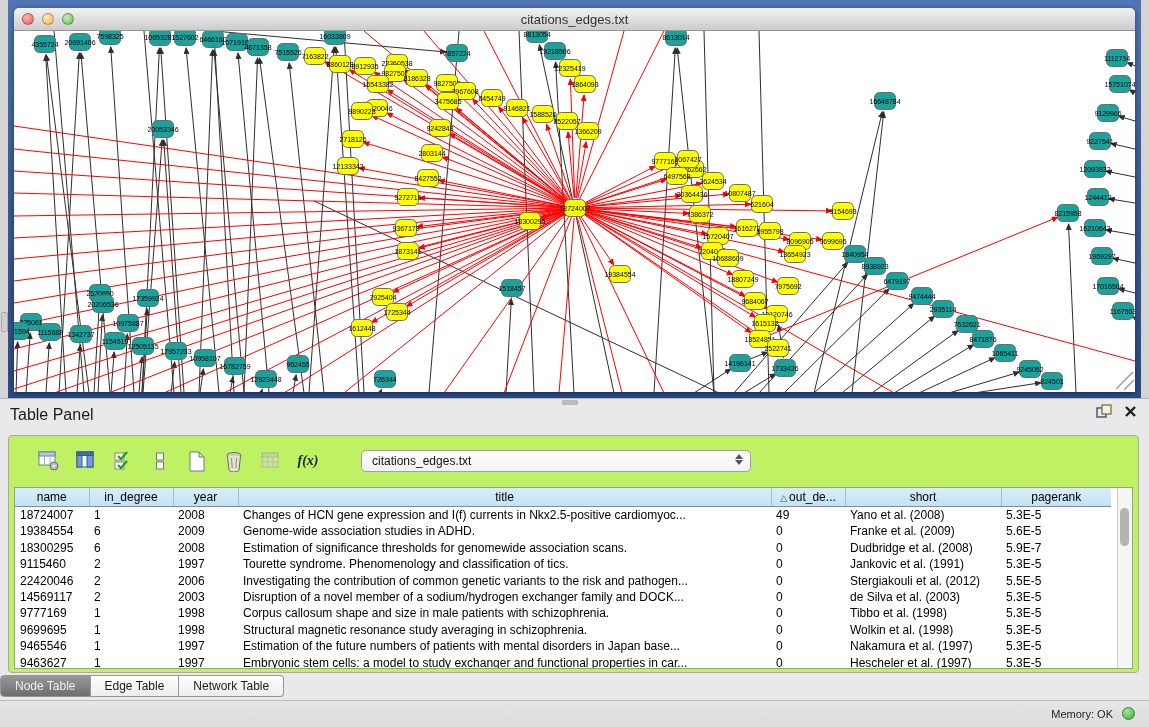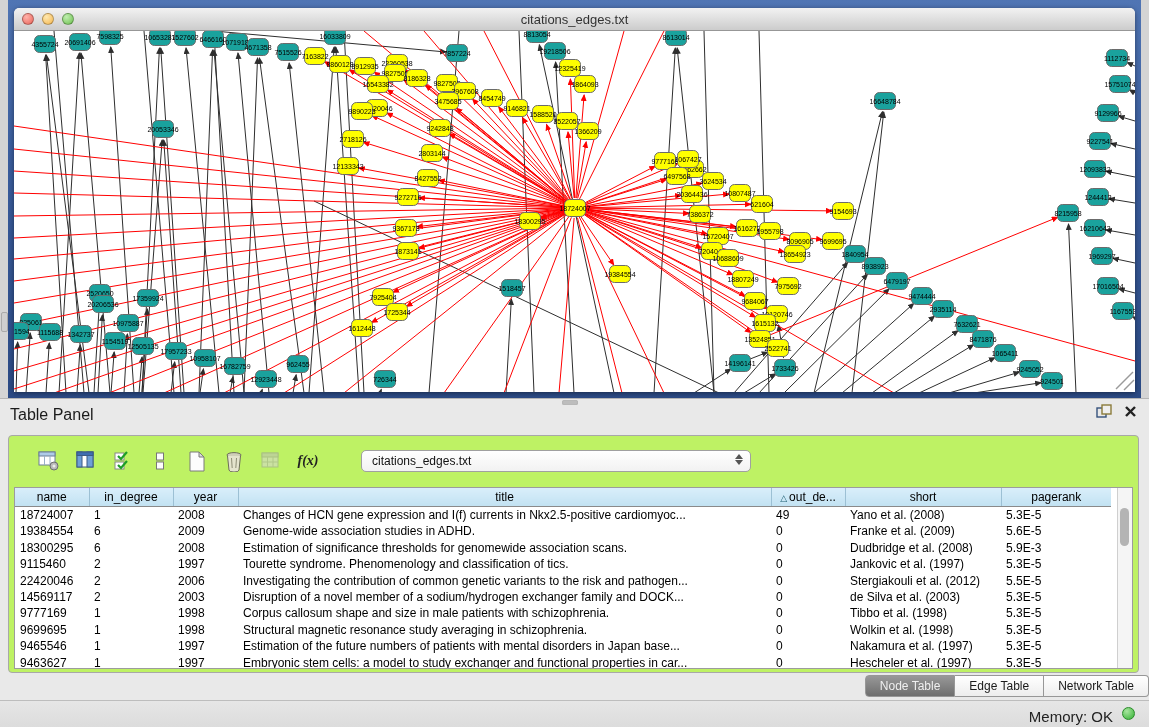--- a/index.html
+++ b/index.html
@@ -42,30 +42,30 @@
   .tp-table{position:absolute;left:5px;top:51px;right:5px;bottom:3px;background:#fff;border:1px solid #9c9c9c;overflow:hidden;box-sizing:border-box;}
   table{border-collapse:collapse;table-layout:fixed;width:1096px;font-size:12px;color:#000;}
   thead th{background:linear-gradient(#d9eefa,#c2e2f2);border-right:1px solid #9cc0d4;border-bottom:1px solid #8a8a8a;
     height:18px;font-weight:normal;text-align:center;padding:0;overflow:hidden;white-space:nowrap;}
   thead th:last-child{border-right:none;}
   tbody td{height:16px;line-height:16.4px;padding:0 0 0 5px;white-space:nowrap;overflow:hidden;}
   .tri{font-size:9px;color:#1d5d70;margin-right:2px;}
   .vscroll{position:absolute;right:0;top:0;bottom:0;width:14px;background:#f5f5f5;border-left:1px solid #cfcfcf;}
   .vthumb{position:absolute;top:20px;left:2px;width:9px;height:38px;background:#b4b4b4;border-radius:5px;}
 
-  .tp-tabs{position:absolute;left:0;top:276px;width:100%;display:flex;justify-content:flex-end;}
+  .tp-tabs{position:absolute;left:0;top:276px;width:100%;display:flex;justify-content:flex-start;}
   .tab{height:20px;line-height:20px;padding:0 14px;font-size:12px;background:linear-gradient(#ffffff,#ededed);
     border:1px solid #979797;border-left:none;color:#1a1a1a;}
   .tab:first-child{border-left:1px solid #979797;border-radius:4px 0 0 4px;}
   .tab:last-child{border-radius:0 4px 4px 0;}
   .tab.selected{background:linear-gradient(#989898,#6e6e6e);color:#efefef;}
 
   
   .statusbar{position:absolute;left:0;top:700px;width:1149px;height:27px;background:linear-gradient(#e6e6e6,#dcdcdc);border-top:1px solid #bdbdbd;box-sizing:border-box;}
-  .mem-label{position:absolute;right:36px;top:7px;font-size:15px;color:#222;}
+  .mem-label{position:absolute;right:36px;top:7px;font-size:11px;color:#222;}
   .mem-dot{position:absolute;right:14px;top:6px;width:13px;height:13px;border-radius:50%;
     background:radial-gradient(circle at 35% 30%,#a9e6a0,#33b133);border:1px solid #2a8c2a;box-sizing:border-box;}
 </style>
 </head>
 <body>
 
 <div class="app">
 
   <div class="left-grip"></div>
 
@@ -843,29 +843,29 @@
                 <td>Franke et al. (2009)</td>
                 <td>5.6E-5</td>
               </tr>
               <tr>
                 <td>18300295</td>
                 <td>6</td>
                 <td>2008</td>
                 <td>Estimation of significance thresholds for genomewide association scans.</td>
                 <td>0</td>
                 <td>Dudbridge et al. (2008)</td>
-                <td>5.9E-3</td>
+                <td>5.9E-7</td>
               </tr>
               <tr>
                 <td>9115460</td>
                 <td>2</td>
                 <td>1997</td>
                 <td>Tourette syndrome. Phenomenology and classification of tics.</td>
                 <td>0</td>
-                <td>Jankovic et al. (1997)</td>
+                <td>Jankovic et al. (1991)</td>
                 <td>5.3E-5</td>
               </tr>
               <tr>
                 <td>22420046</td>
                 <td>2</td>
                 <td>2006</td>
                 <td>Investigating the contribution of common genetic variants to the risk and pathogen...</td>
                 <td>0</td>
                 <td>Stergiakouli et al. (2012)</td>
                 <td>5.5E-5</td>

